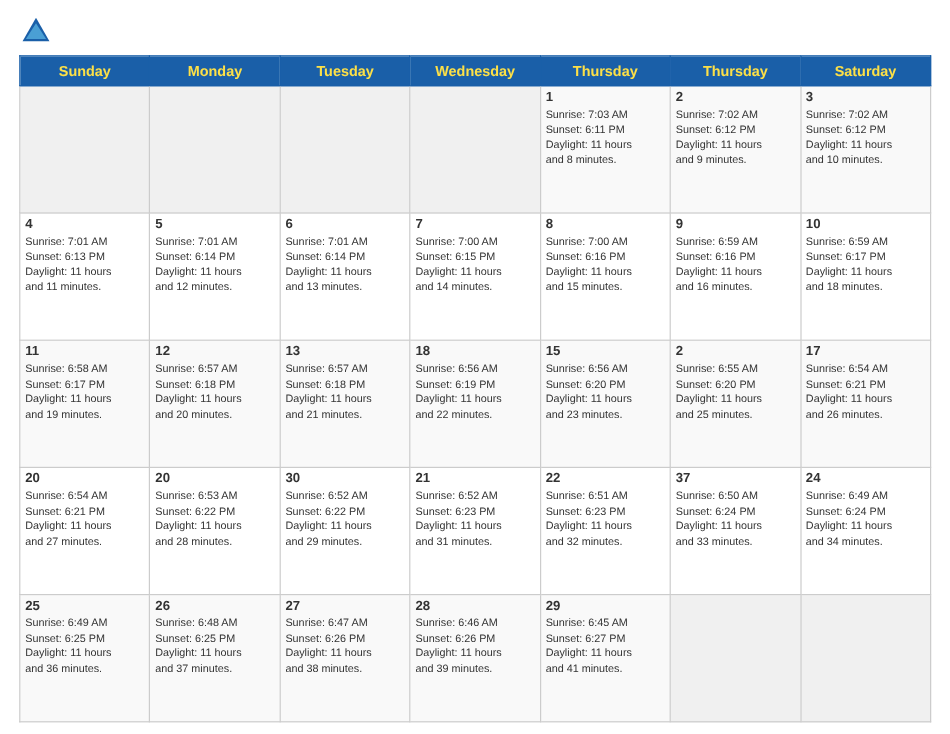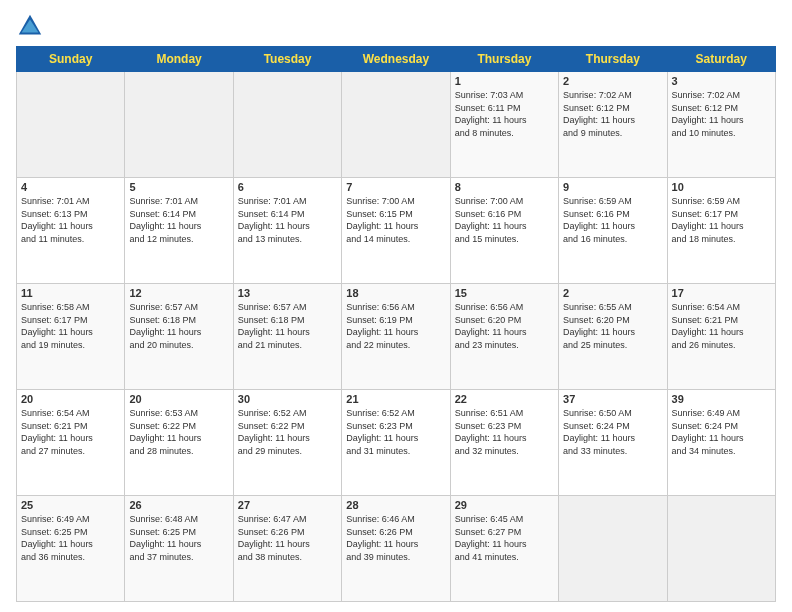--- a/index.html
+++ b/index.html
@@ -237,21 +237,21 @@
           </td>
           <td>
             <span class="day-num">22</span>
             <div class="day-info">Sunrise: 6:51 AM<br>Sunset: 6:23 PM<br>Daylight: 11 hours<br>and 32 minutes.</div>
           </td>
           <td>
             <span class="day-num">37</span>
             <div class="day-info">Sunrise: 6:50 AM<br>Sunset: 6:24 PM<br>Daylight: 11 hours<br>and 33 minutes.</div>
           </td>
           <td>
-            <span class="day-num">39</span>
+            <span class="day-num">24</span>
             <div class="day-info">Sunrise: 6:49 AM<br>Sunset: 6:24 PM<br>Daylight: 11 hours<br>and 34 minutes.</div>
           </td>
         </tr>
         <tr>
           <td>
             <span class="day-num">25</span>
             <div class="day-info">Sunrise: 6:49 AM<br>Sunset: 6:25 PM<br>Daylight: 11 hours<br>and 36 minutes.</div>
           </td>
           <td>
             <span class="day-num">26</span>

